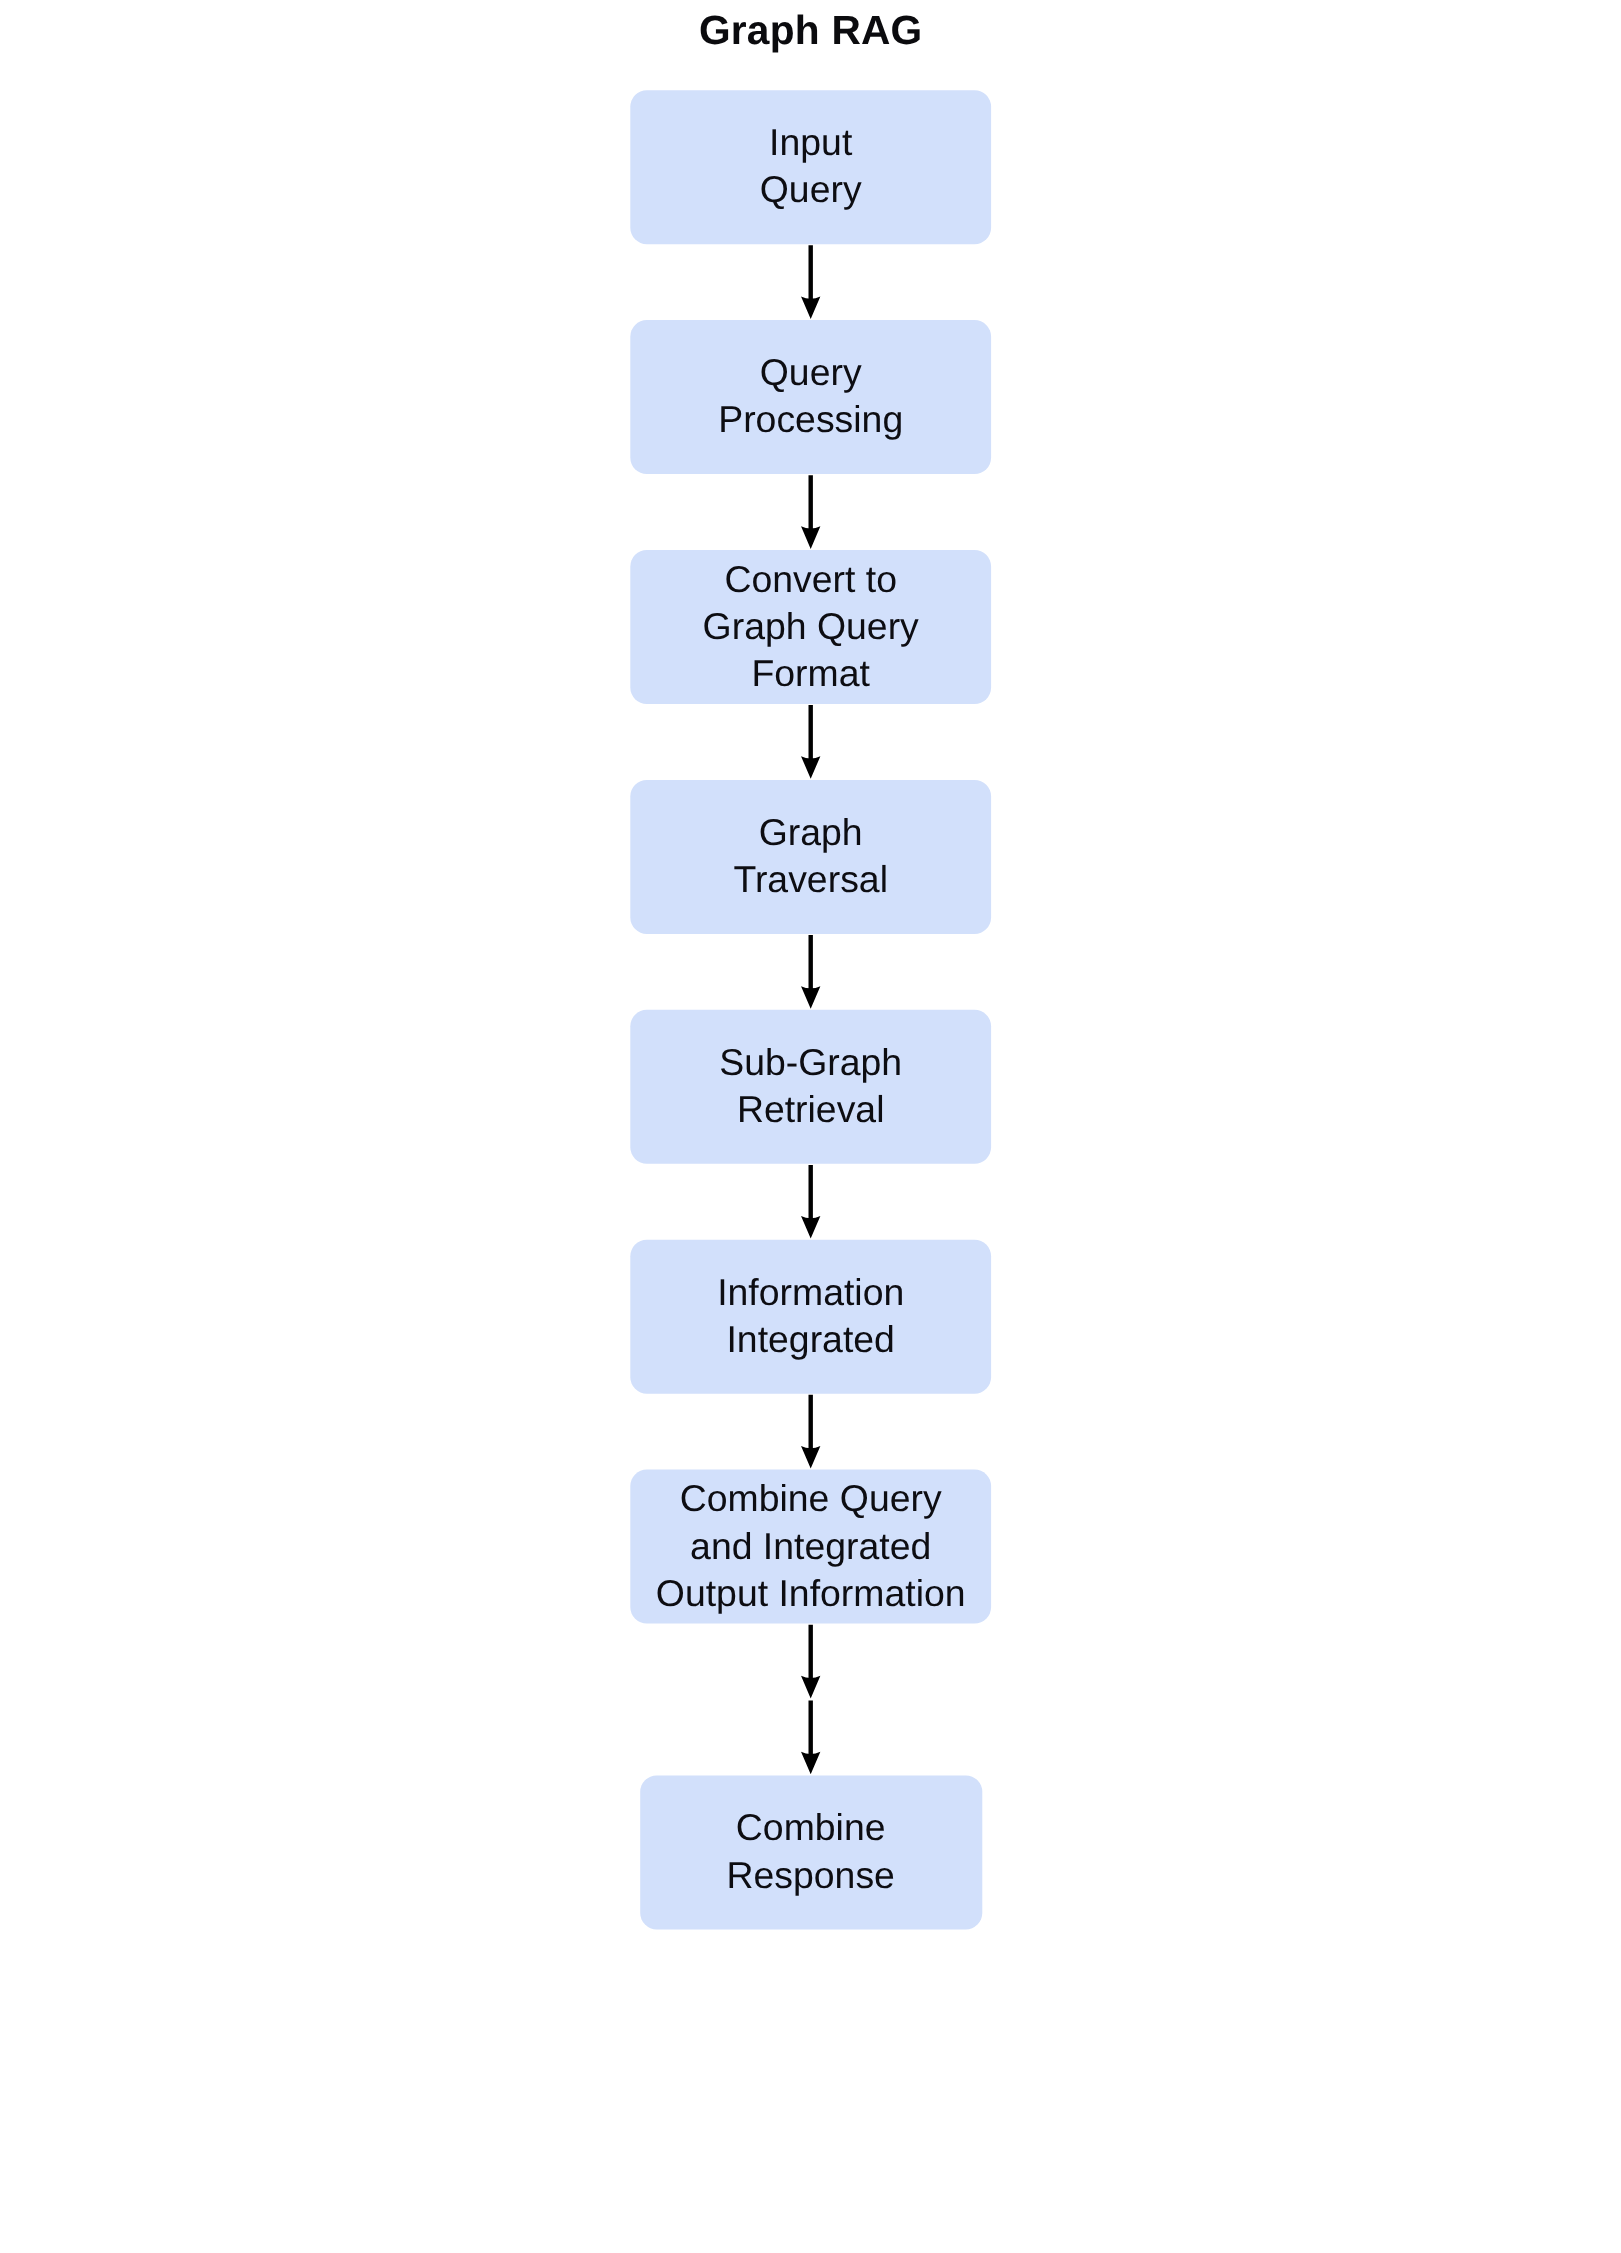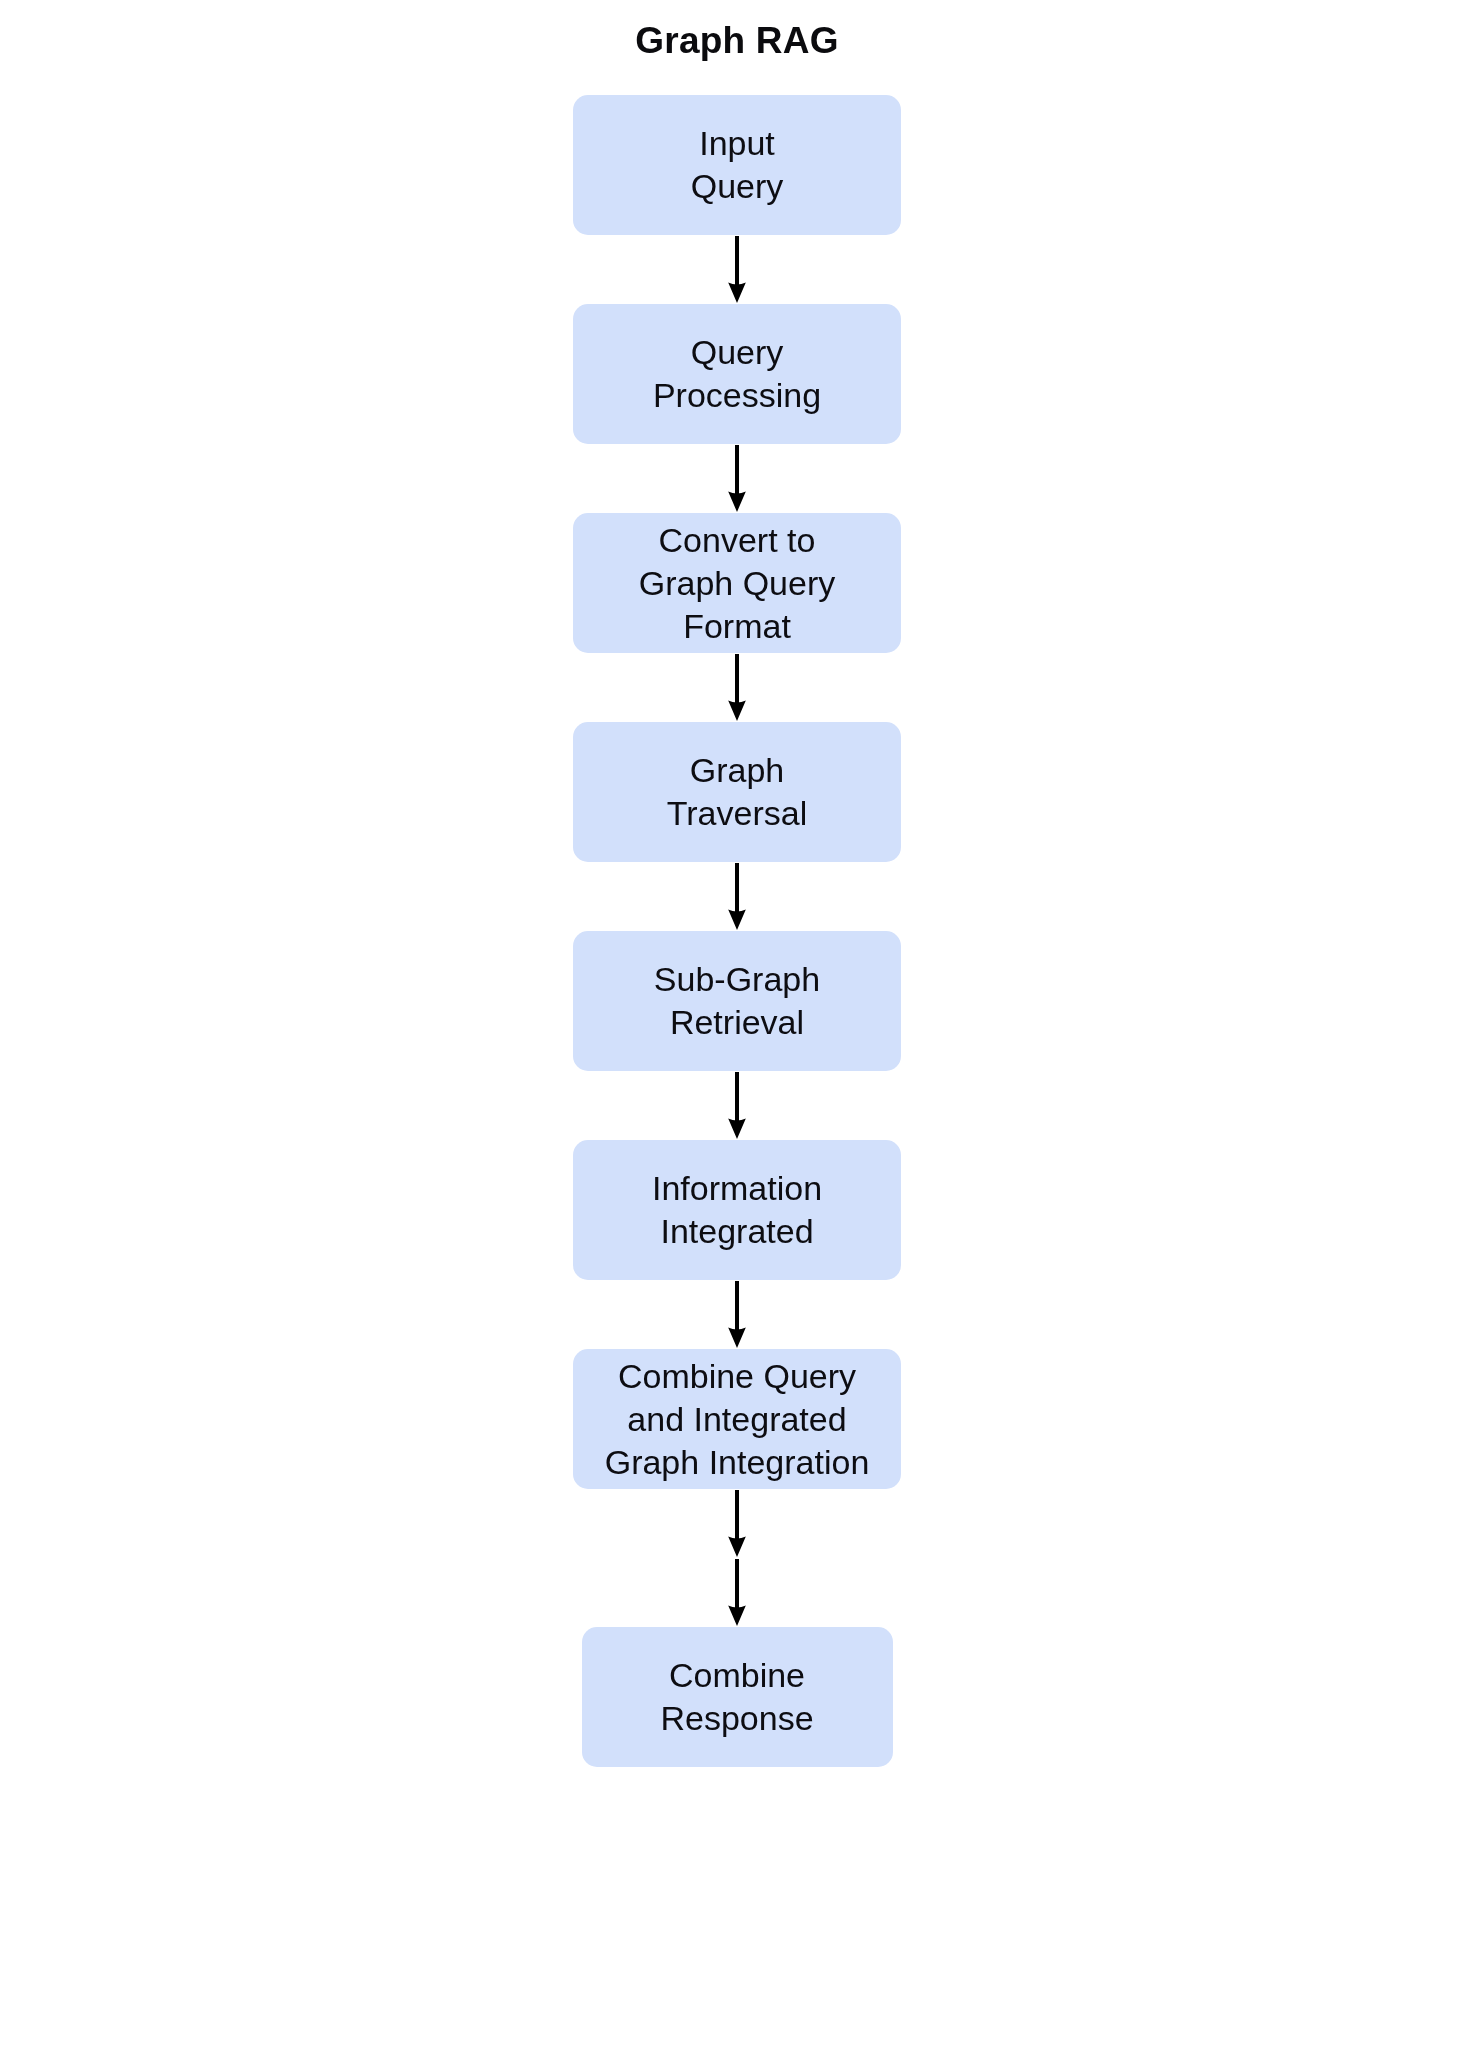--- a/index.html
+++ b/index.html
@@ -9,21 +9,21 @@
   }
   .canvas {
     position: relative;
     width: 1474px;
     height: 2048px;
     background: #ffffff;
     overflow: hidden;
     font-family: "Liberation Sans", sans-serif;
   }
   .title {
-    padding-top: 19px;
+    padding-top: 6px;
     text-align: center;
     font-size: 37px;
     line-height: 44px;
     font-weight: 700;
     color: #0b0b0e;
     letter-spacing: 0.2px;
   }
   .flow {
     margin-top: 32px;
     display: flex;
@@ -102,21 +102,21 @@
         <path d="M13 68 L4.2 47.5 Q13 51.5 21.8 47.5 Z"></path>
       </svg>
       <div class="node">Information
 Integrated</div>
       <svg class="arrow" viewBox="0 0 26 69">
         <line x1="13" y1="1" x2="13" y2="51"></line>
         <path d="M13 68 L4.2 47.5 Q13 51.5 21.8 47.5 Z"></path>
       </svg>
       <div class="node">Combine Query
 and Integrated
-Graph Integration</div>
+Output Information</div>
       <svg class="arrow" viewBox="0 0 26 69">
         <line x1="13" y1="1" x2="13" y2="51"></line>
         <path d="M13 68 L4.2 47.5 Q13 51.5 21.8 47.5 Z"></path>
       </svg>
       <svg class="arrow" viewBox="0 0 26 69">
         <line x1="13" y1="1" x2="13" y2="51"></line>
         <path d="M13 68 L4.2 47.5 Q13 51.5 21.8 47.5 Z"></path>
       </svg>
       <div class="node">Combine
 Response</div>

